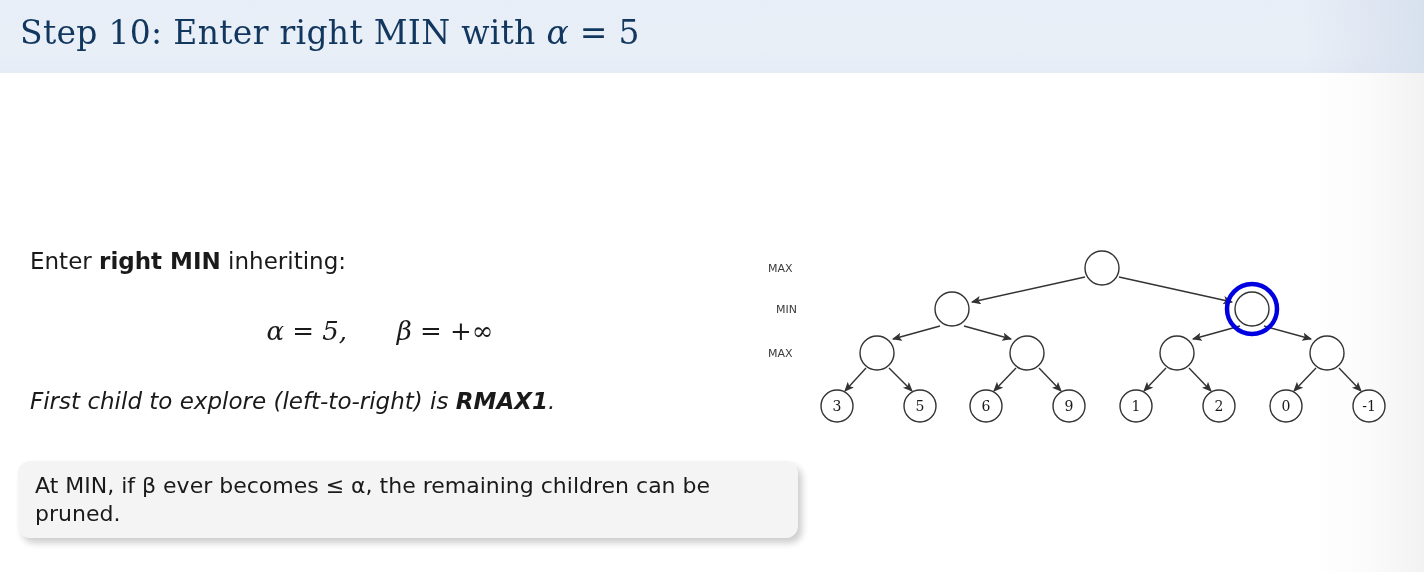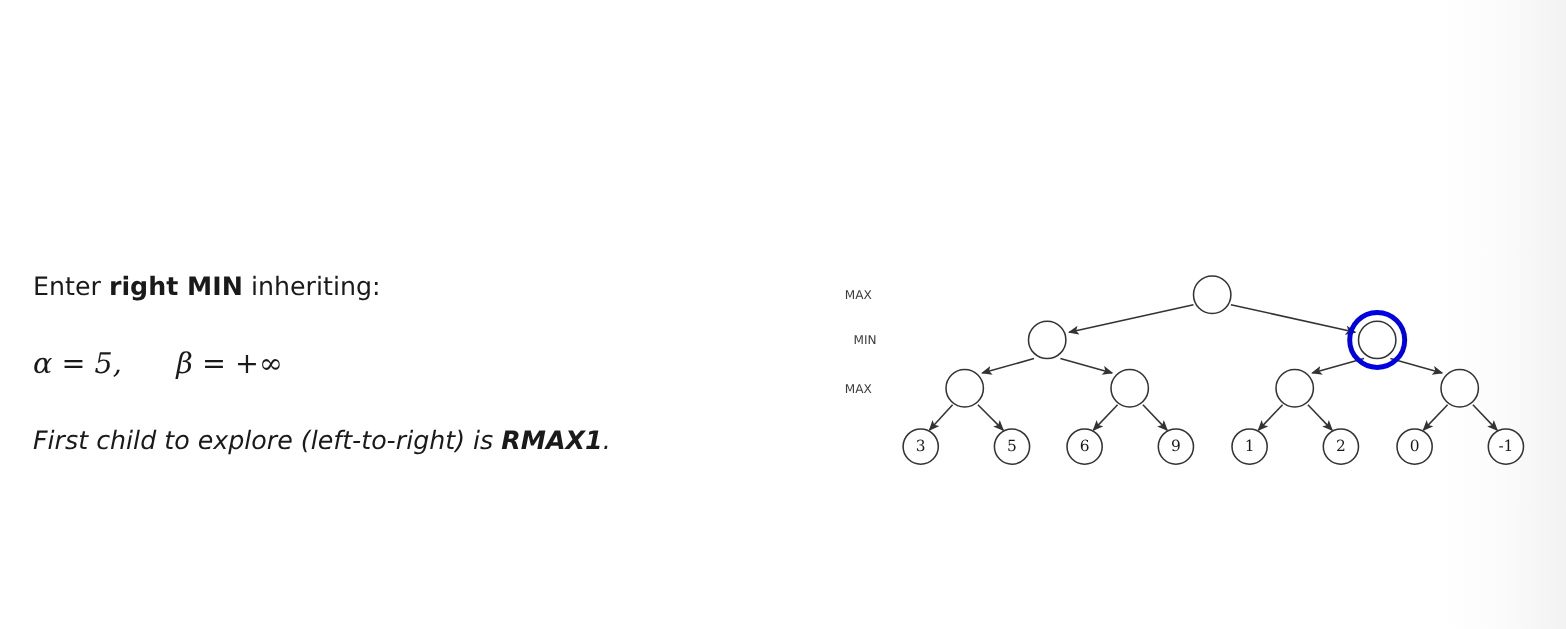--- a/index.html
+++ b/index.html
@@ -75,21 +75,21 @@
   }
   .para b { font-weight: 700; }
   #line-enter { position: absolute; left: 0; top: 18px; }
   #line-first { position: absolute; left: 0; top: 158px; font-style: italic; }
 
   #equation {
     position: absolute;
     left: 0;
     top: 86px;
     width: 700px;
-    text-align: left;
+    text-align: center;
     font-family: "DejaVu Serif", serif;
     font-size: 26px;
     color: #1a1a1a;
     white-space: pre;
   }
   #equation .mi { font-style: italic; }
 
   
   #note-box {
     position: absolute;
@@ -145,30 +145,37 @@
     fill: none;
     stroke: #0000e0;
     stroke-width: 4.5;
   }
 </style>
 </head>
 <body>
 
 <div id="slide">
 
+  <div id="title-bar">
+    <div class="title-sheen"></div>
+    <div id="title-text"><span>Step 10:  Enter right MIN with </span><span class="mi">α</span><span> = 5</span></div>
+  </div>
 
   <div id="body-col">
 
     <div class="para" id="line-enter"><span>Enter </span><b>right MIN</b><span> inheriting:</span></div>
 
     <div id="equation"><span class="mi">α = 5,</span><span>&nbsp;&nbsp;&nbsp;&nbsp;&nbsp;&nbsp;</span><span class="mi">β = +∞</span></div>
 
     <div class="para" id="line-first"><span>First child to explore (left-to-right) is </span><b>RMAX1</b><span>.</span></div>
   </div>
 
+  <div id="note-box">
+    <div id="note-text">At MIN, if β ever becomes ≤ α, the remaining children can be pruned.</div>
+  </div>
 
   <div id="tree-figure">
     <svg id="tree-svg" width="640" height="200" viewBox="0 0 640 200">
 
       <text class="level-label" x="8" y="32">MAX</text>
       <text class="level-label" x="16" y="73">MIN</text>
       <text class="level-label" x="8" y="117">MAX</text>
 
       <defs>
         <marker id="arrowhead" markerWidth="7" markerHeight="7" refX="6.2" refY="3" orient="auto" markerUnits="strokeWidth">

